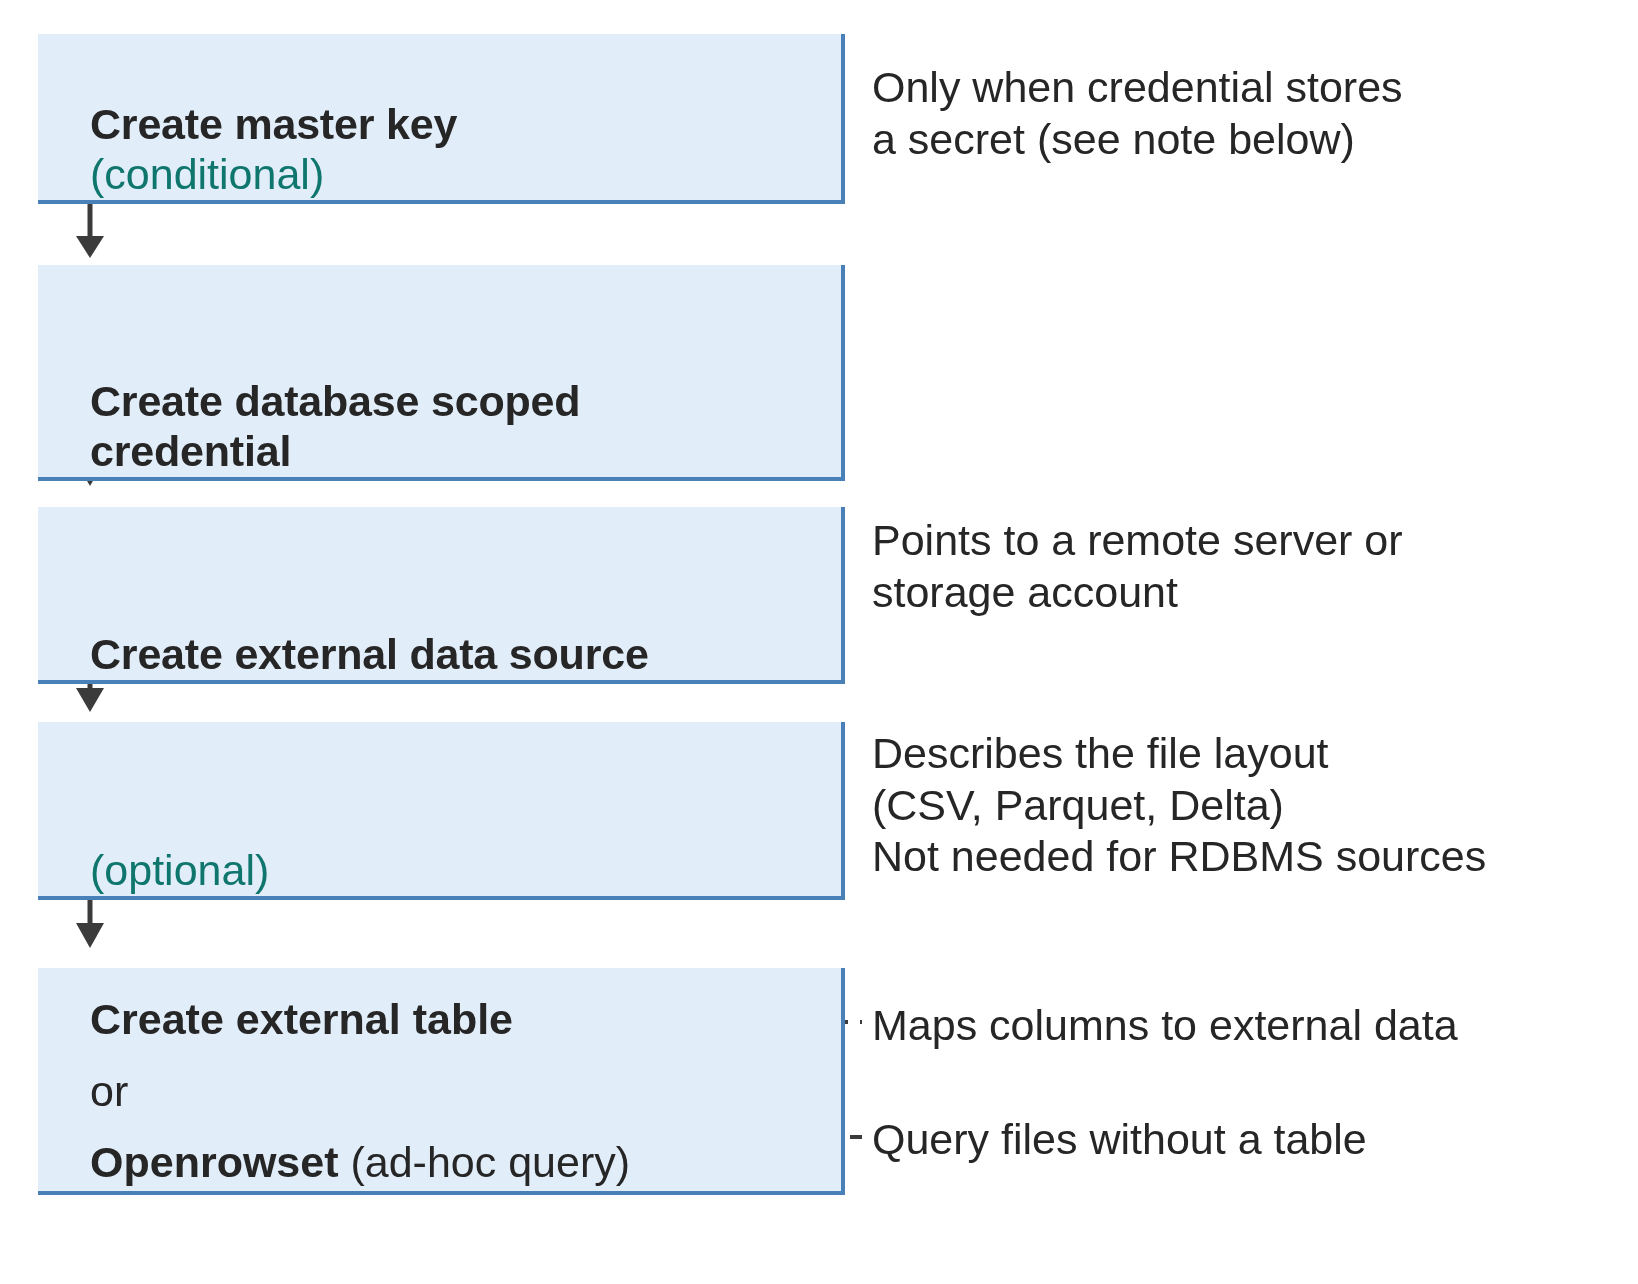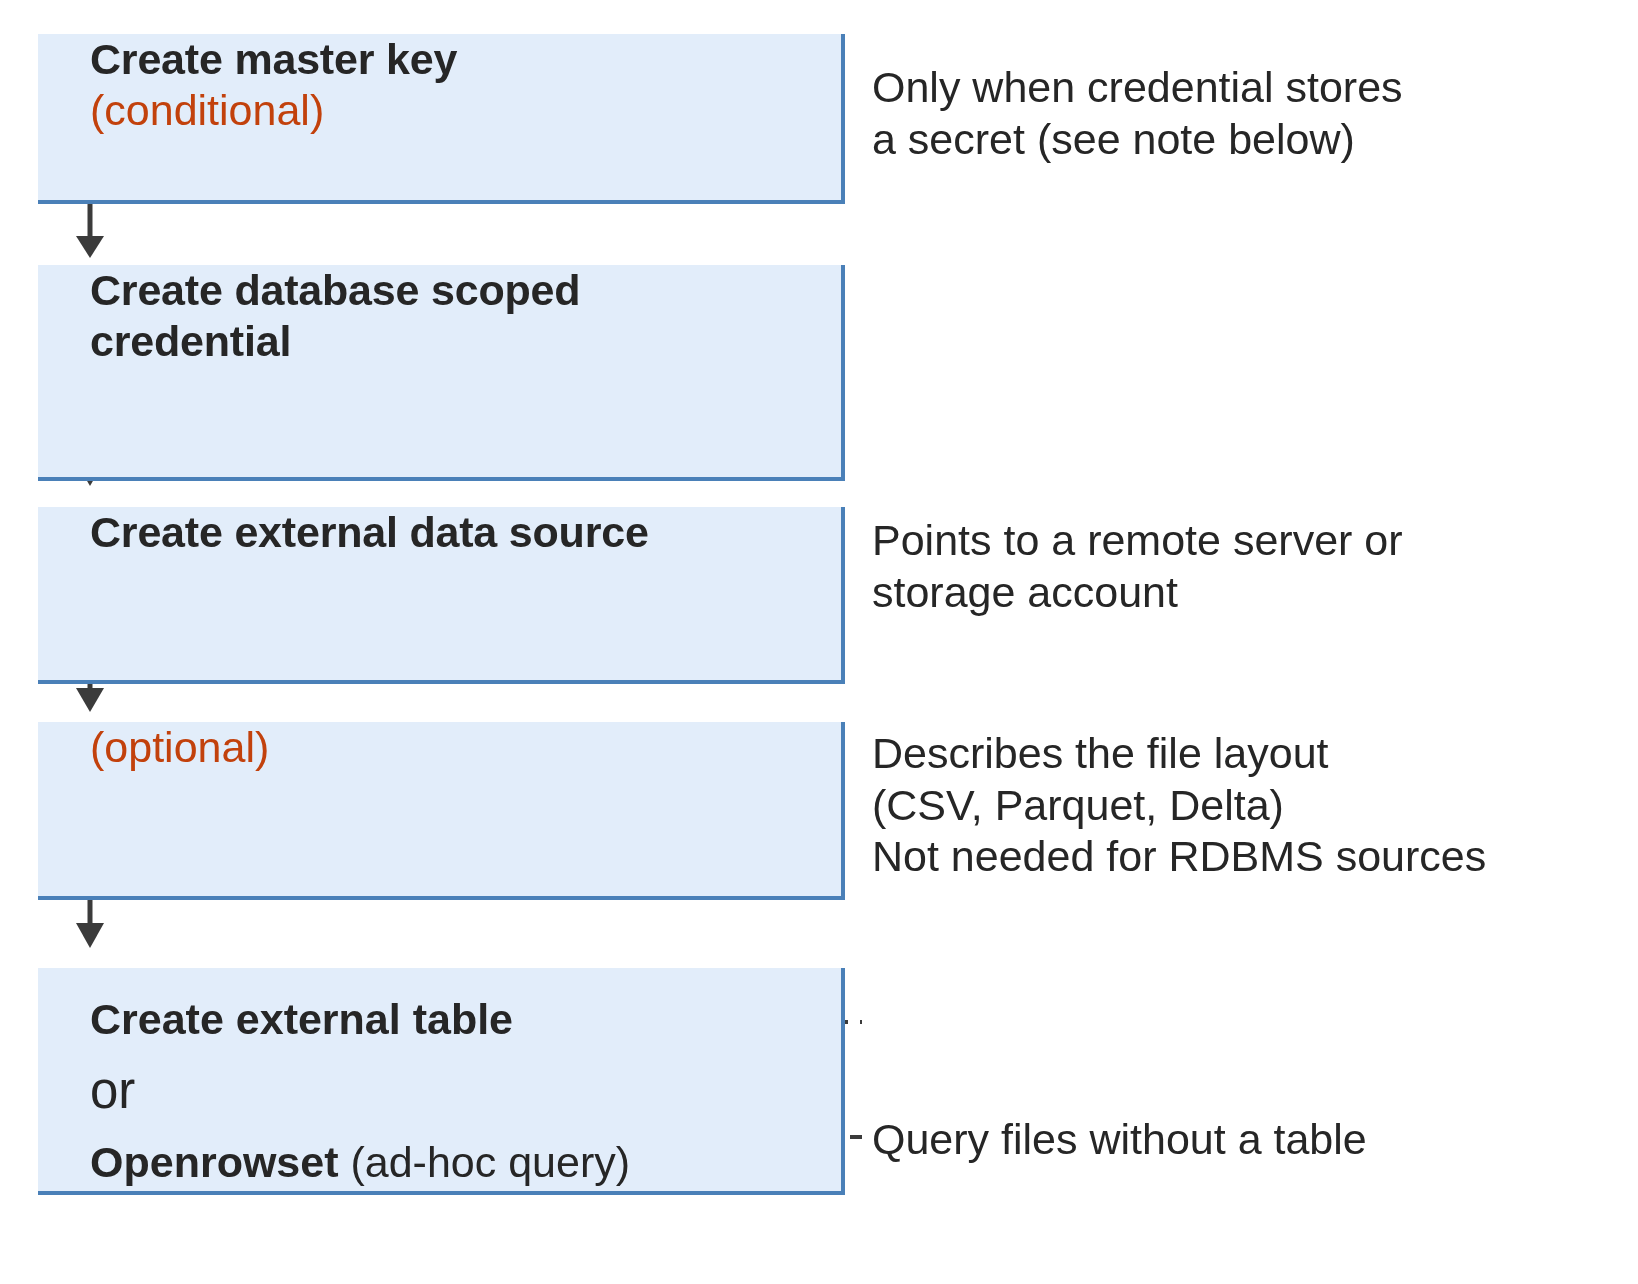--- a/index.html
+++ b/index.html
@@ -26,49 +26,49 @@
   .step-box {
     position: absolute;
     left: 38px;
     width: 807px;
     box-sizing: border-box;
     background: #e2edfa;
     border-bottom: 4px solid #4a80b8;
     border-right: 4px solid #4a80b8;
     display: flex;
     flex-direction: column;
-    justify-content: flex-start;
+    justify-content: flex-end;
     padding-left: 52px;
   }
 
   .step-title {
     font-weight: bold;
     font-size: 43px;
     line-height: 1.18;
     letter-spacing: -0.2px;
     color: #262626;
     white-space: pre-line;
   }
   .step-sub {
     font-weight: normal;
     font-size: 43px;
     line-height: 1.18;
-    color: #c2410c;
+    color: #0f766e;
   }
 
   
   .alt-row {
     font-size: 43px;
     line-height: 1.30;
     color: #262626;
     white-space: nowrap;
   }
   .alt-row b { font-weight: bold; }
   .alt-or {
-    font-size: 51px;
+    font-size: 43px;
     line-height: 1.30;
     font-weight: normal;
   }
 
   
   .note {
     position: absolute;
     left: 872px;
     font-size: 43px;
     line-height: 1.20;
@@ -152,16 +152,17 @@
   <div class="step-box" style="top:968px; height:227px; justify-content:space-between; padding-top:24px;">
     <div class="alt-row">
       <b>Create external table</b>
     </div>
     <div class="alt-or">or</div>
     <div class="alt-row">
       <b>Openrowset</b><span> (ad-hoc query)</span>
     </div>
   </div>
 
+  <div class="note" style="top:1000px;">Maps columns to external data</div>
 
   <div class="note" style="top:1114px;">Query files without a table</div>
 
 </div>
 
 </body></html>

